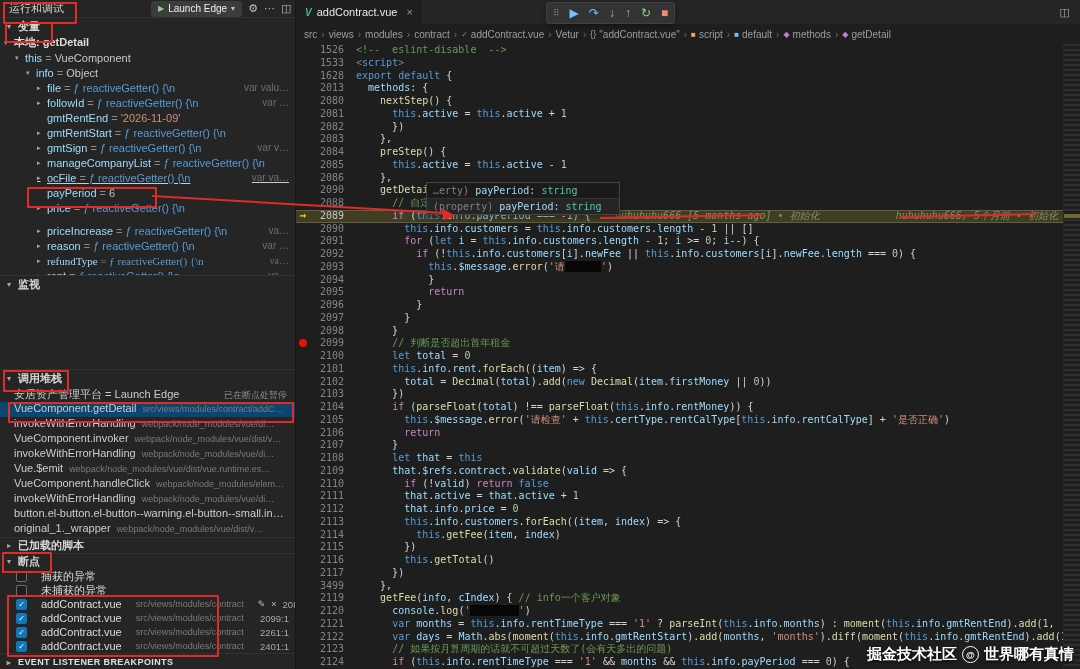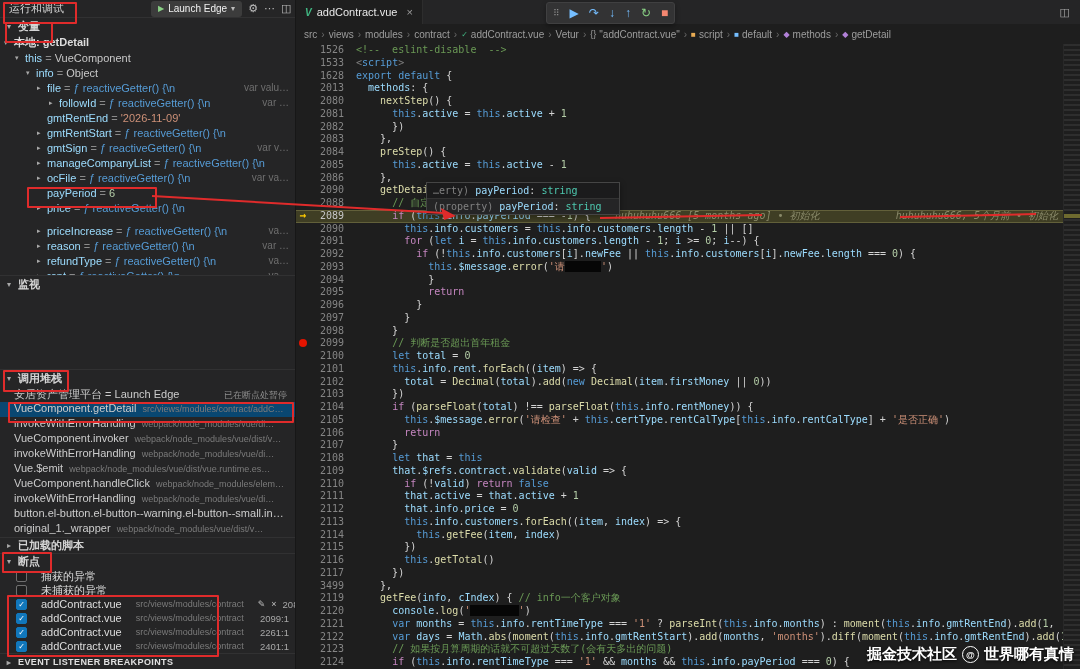--- a/index.html
+++ b/index.html
@@ -164,21 +164,21 @@
           <span class="var-eq"> = </span>
           <span class="var-val obj">Object</span>
         </div>
         <div class="var-row" style="padding-left: 37px;">
           <span class="chev">▸</span>
           <span class="var-name">file</span>
           <span class="var-eq"> = </span>
           <span class="var-val fn">ƒ reactiveGetter() {\n</span>
           <span class="var-right">var valu…</span>
         </div>
-        <div class="var-row" style="padding-left: 37px; margin-left: 12px;">
+        <div class="var-row" style="padding-left: 37px;">
           <span class="chev">▸</span>
           <span class="var-name">followId</span>
           <span class="var-eq"> = </span>
           <span class="var-val fn">ƒ reactiveGetter() {\n</span>
           <span class="var-right">var …</span>
         </div>
         <div class="var-row" style="padding-left: 37px;">
           <span class="chev"></span>
           <span class="var-name">gmtRentEnd</span>
           <span class="var-eq"> = </span>
@@ -196,21 +196,21 @@
           <span class="var-eq"> = </span>
           <span class="var-val fn">ƒ reactiveGetter() {\n</span>
           <span class="var-right">var v…</span>
         </div>
         <div class="var-row" style="padding-left: 37px;">
           <span class="chev">▸</span>
           <span class="var-name">manageCompanyList</span>
           <span class="var-eq"> = </span>
           <span class="var-val fn">ƒ reactiveGetter() {\n</span>
         </div>
-        <div class="var-row" style="padding-left: 37px;">
+        <div class="var-row" style="padding-left: 37px; text-decoration: underline;">
           <span class="chev">▸</span>
           <span class="var-name">ocFile</span>
           <span class="var-eq"> = </span>
           <span class="var-val fn">ƒ reactiveGetter() {\n</span>
           <span class="var-right">var va…</span>
         </div>
         <div class="var-row" style="padding-left: 37px;">
           <span class="chev"></span>
           <span class="var-name">payPeriod</span>
           <span class="var-eq"> = </span>
@@ -229,21 +229,21 @@
           <span class="var-val fn">ƒ reactiveGetter() {\n</span>
           <span class="var-right">va…</span>
         </div>
         <div class="var-row" style="padding-left: 37px;">
           <span class="chev">▸</span>
           <span class="var-name">reason</span>
           <span class="var-eq"> = </span>
           <span class="var-val fn">ƒ reactiveGetter() {\n</span>
           <span class="var-right">var …</span>
         </div>
-        <div class="var-row" style="padding-left: 37px;">
+        <div class="var-row" style="padding-left: 37px; font-family: Liberation Serif, serif;">
           <span class="chev">▸</span>
           <span class="var-name">refundType</span>
           <span class="var-eq"> = </span>
           <span class="var-val fn">ƒ reactiveGetter() {\n</span>
           <span class="var-right">va…</span>
         </div>
         <div class="var-row" style="padding-left: 37px;">
           <span class="chev">▸</span>
           <span class="var-name">rent</span>
           <span class="var-eq"> = </span>

